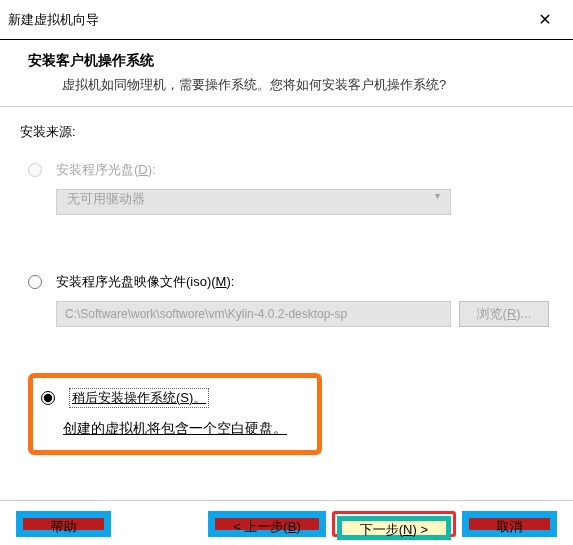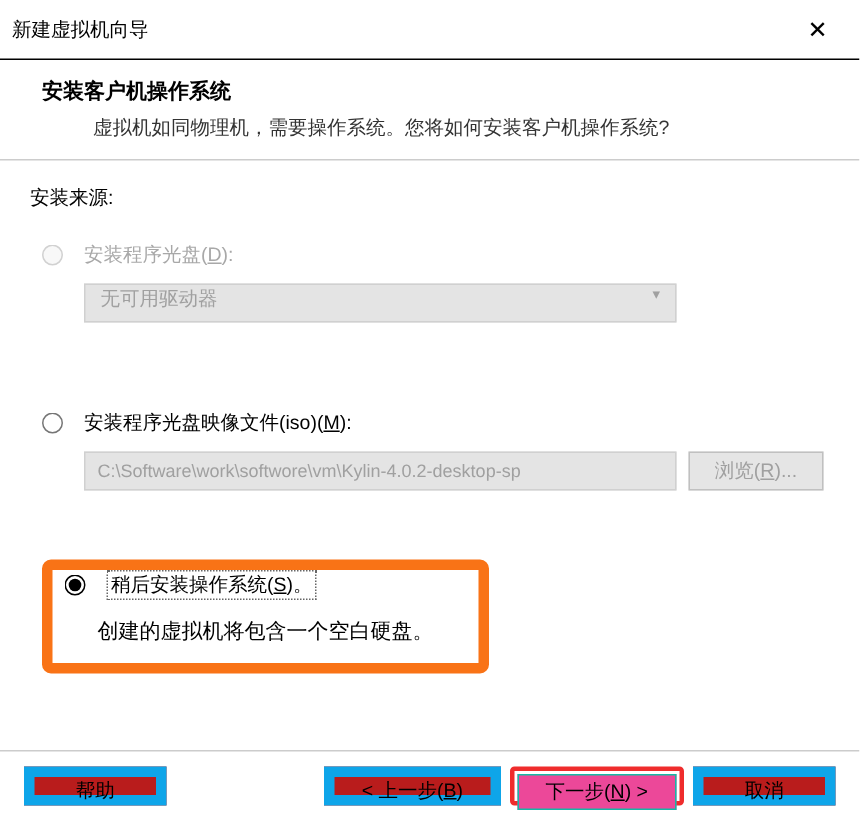--- a/index.html
+++ b/index.html
@@ -116,24 +116,25 @@
     .browse-btn {
       width: 90px;
       height: 26px;
       background: #e5e5e5;
       border: 1px solid #c0c0c0;
       color: #a0a0a0;
       font-size: 13px;
       cursor: default;
     }
     .highlight-box {
-      border: 7px solid #f97316;
+      border: 5px solid #f97316;
       border-radius: 6px;
-      padding: 0 30px 12px 8px;
+      padding: 10px 30px 12px 8px;
       display: inline-block;
+      text-decoration: underline;
     }
     .option-desc {
       padding-left: 22px;
       margin-top: 12px;
       font-size: 14px;
     }
     .footer {
       position: absolute;
       bottom: 8px;
       left: 0;
@@ -160,22 +161,22 @@
       min-width: 95px;
     }
     .btn.next-wrap {
       border: 3px solid #ef2c2c;
       border-radius: 3px;
       padding: 2px;
       background: transparent;
       min-width: auto;
     }
     .btn.next {
-      border: 1px solid #14b8a6;
-      background: #ec4899;
+      border: 5px solid #14b8a6;
+      background: #fef9c3;
       height: 24px;
     }
   </style>
 </head>
 <body>
 
 <div class="titlebar">
   <span>新建虚拟机向导</span>
   <span class="close-btn">✕</span>
 </div>

